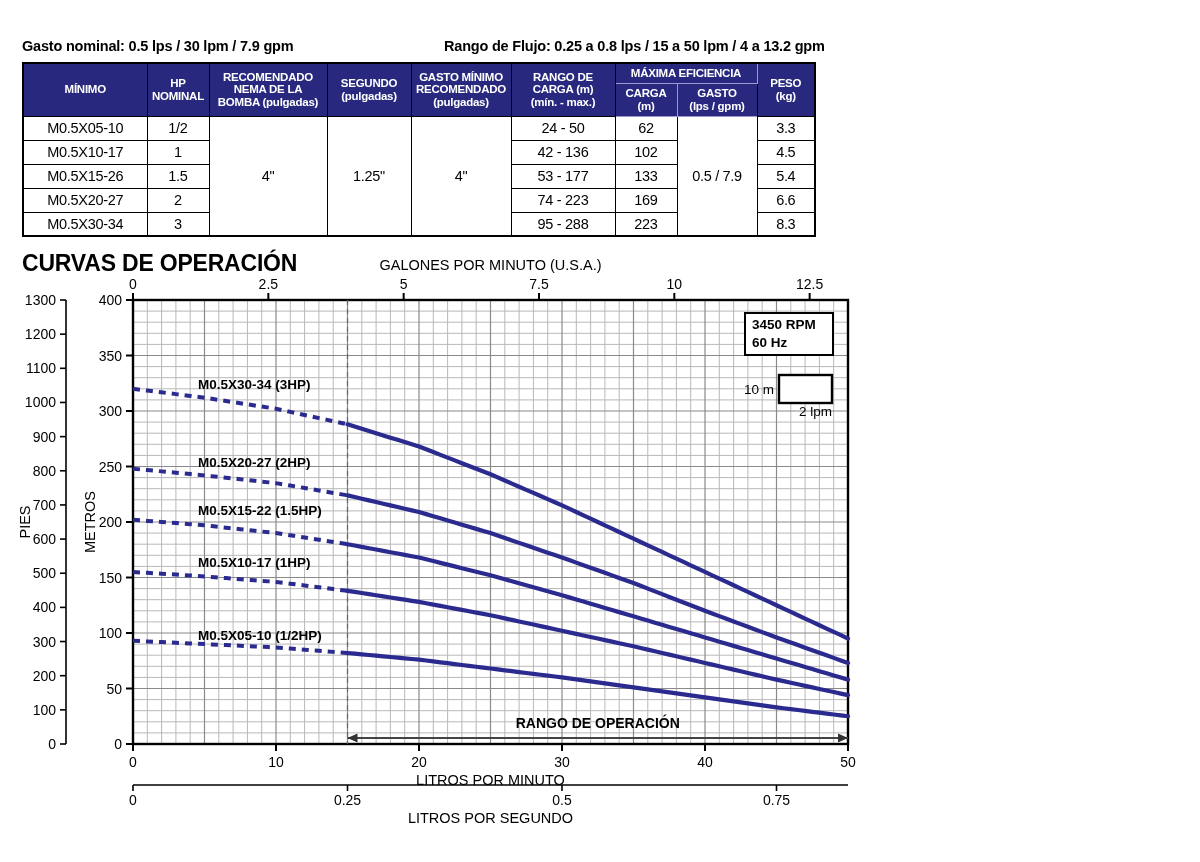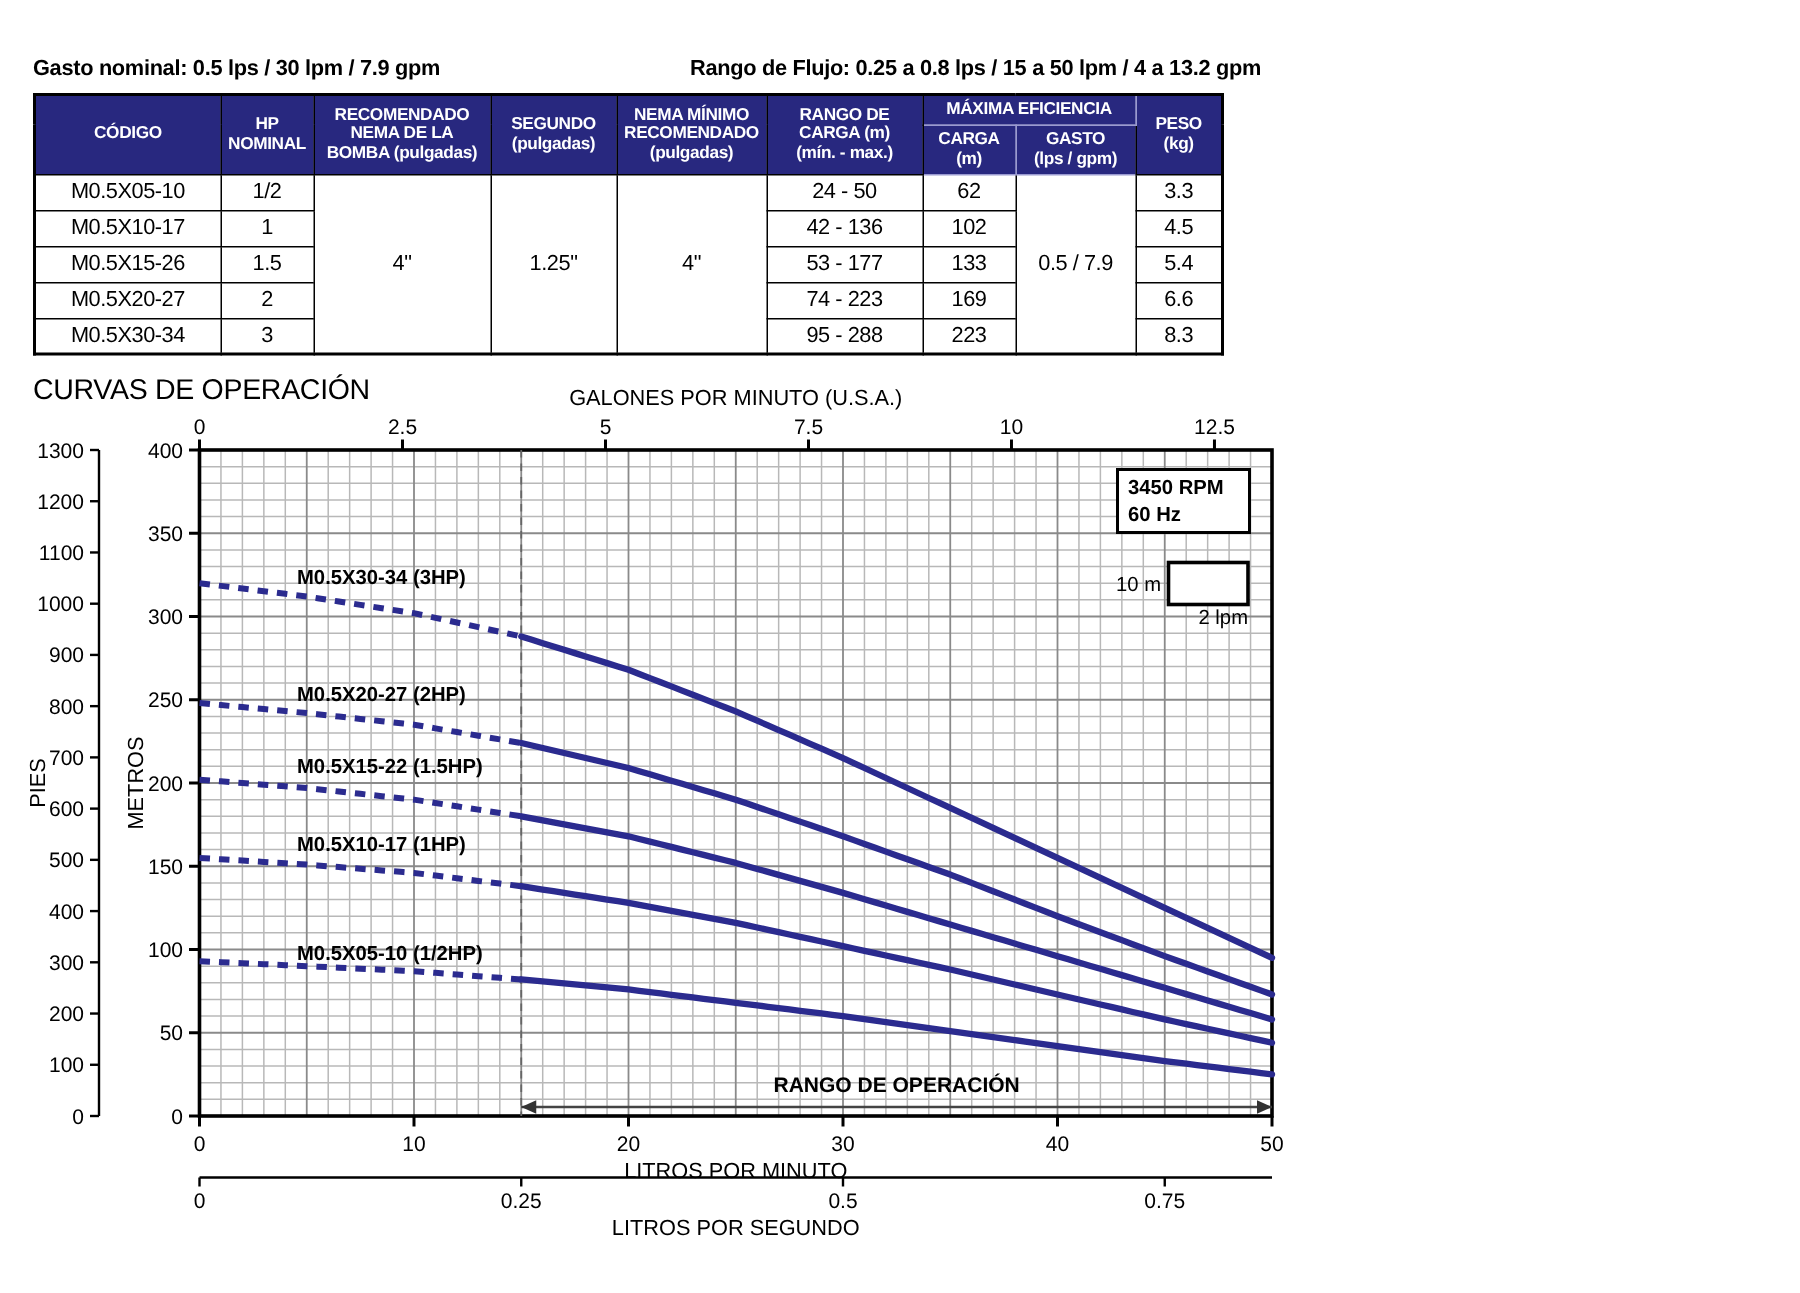--- a/index.html
+++ b/index.html
@@ -16,21 +16,21 @@
   
   .spec-line {
     position: absolute;
     top: 38px;
     font-size: 14.5px;
     font-weight: bold;
     letter-spacing: -0.2px;
     white-space: nowrap;
   }
   #spec-nominal { left: 22px; }
-  #spec-range   { left: 444px; margin-left: 16px; }
+  #spec-range   { left: 444px; }
 
   
   #spec-table {
     position: absolute;
     left: 22px; top: 62px;
     width: 764px;
     border-collapse: collapse;
     table-layout: fixed;
     border: 2px solid #000;
   }
@@ -63,22 +63,22 @@
   .col-ademe   { width: 100px; }
   .col-rango   { width: 104px; }
   .col-carga   { width: 62px; }
   .col-gasto   { width: 80px; }
   .col-peso    { width: 58px; }
 
   
   #chart-title {
     position: absolute;
     left: 22px; top: 250px;
-    font-size: 19px;
-    font-weight: normal;
+    font-size: 23px;
+    font-weight: bold;
     letter-spacing: -0.2px;
   }
 
   
   #chart-svg { position: absolute; left: 0; top: 0; }
   .ax-title   { font-family: "Liberation Sans", sans-serif; font-size: 14.5px; fill:#000; }
   .tick-txt   { font-family: "Liberation Sans", sans-serif; font-size: 14px; fill:#000; }
   .curve-lbl  { font-family: "Liberation Sans", sans-serif; font-size: 13.5px; font-weight: bold; fill:#000; }
   .box-txt    { font-family: "Liberation Sans", sans-serif; font-size: 13.5px; font-weight: bold; fill:#000; }
   .scale-txt  { font-family: "Liberation Sans", sans-serif; font-size: 13.5px; fill:#000; }
@@ -100,37 +100,37 @@
         <col class="col-desc">
       <col class="col-ademe">
         <col class="col-rango">
         <col class="col-carga">
         <col class="col-gasto">
         <col class="col-peso">
     </colgroup>
     <thead>
       <tr>
         <th class="outer" rowspan="2">
-          <span>CÓDIGO</span>
+          <span>MÍNIMO</span>
         </th>
         <th class="outer" rowspan="2">
           <span>HP</span><br>
           <span>NOMINAL</span>
         </th>
         <th class="outer" rowspan="2">
           <span>RECOMENDADO</span><br>
           <span>NEMA DE LA</span><br>
           <span>BOMBA (pulgadas)</span>
         </th>
         <th class="outer" rowspan="2">
           <span>SEGUNDO</span><br>
           <span>(pulgadas)</span>
         </th>
         <th class="outer" rowspan="2">
-          <span>NEMA MÍNIMO</span><br>
+          <span>GASTO MÍNIMO</span><br>
           <span>RECOMENDADO</span><br>
           <span>(pulgadas)</span>
         </th>
         <th class="outer" rowspan="2">
           <span>RANGO DE</span><br>
           <span>CARGA (m)</span><br>
           <span>(mín. - max.)</span>
         </th>
         <th colspan="2">
           <span>MÁXIMA EFICIENCIA</span>

